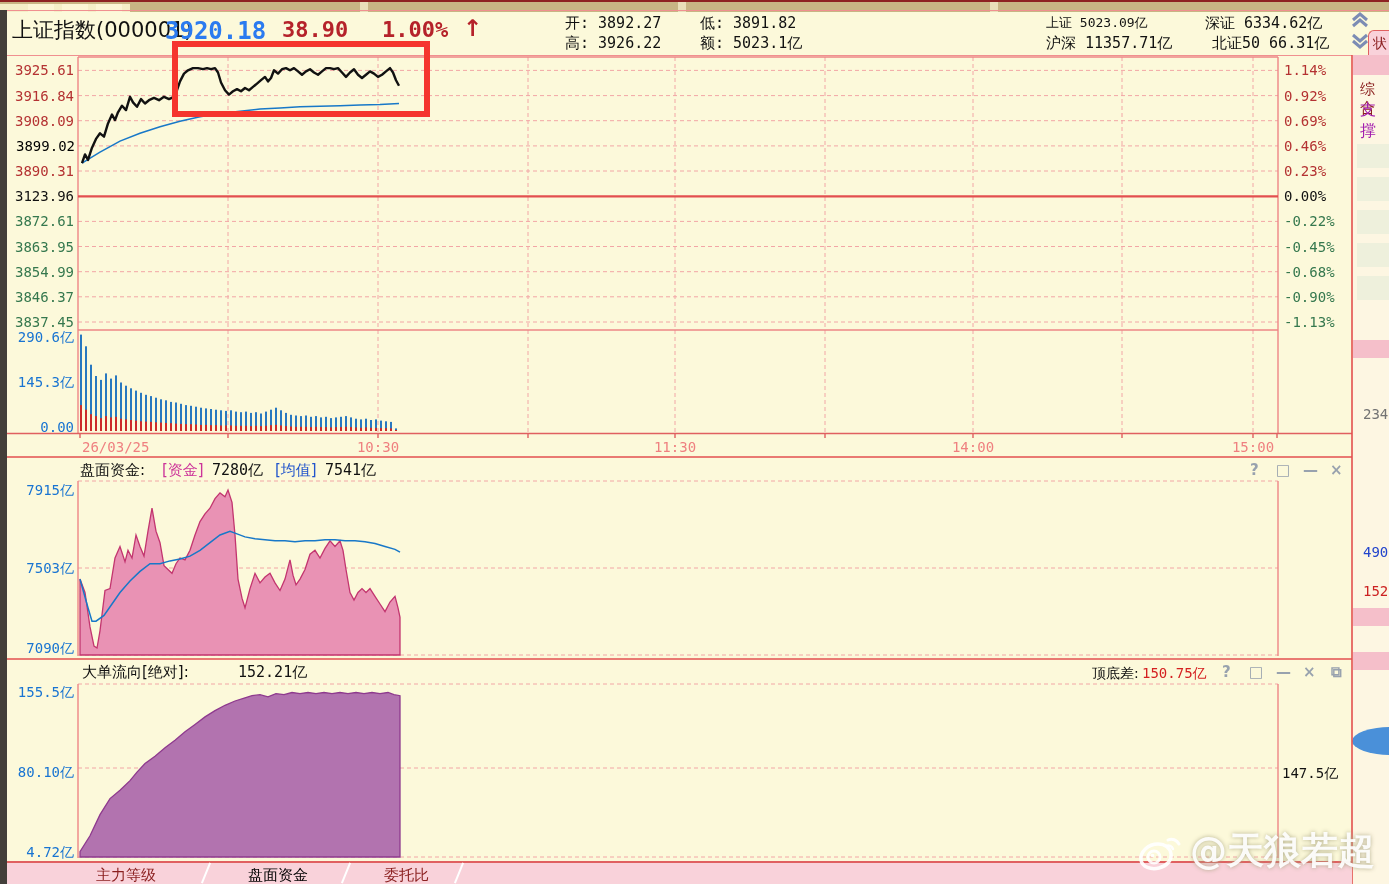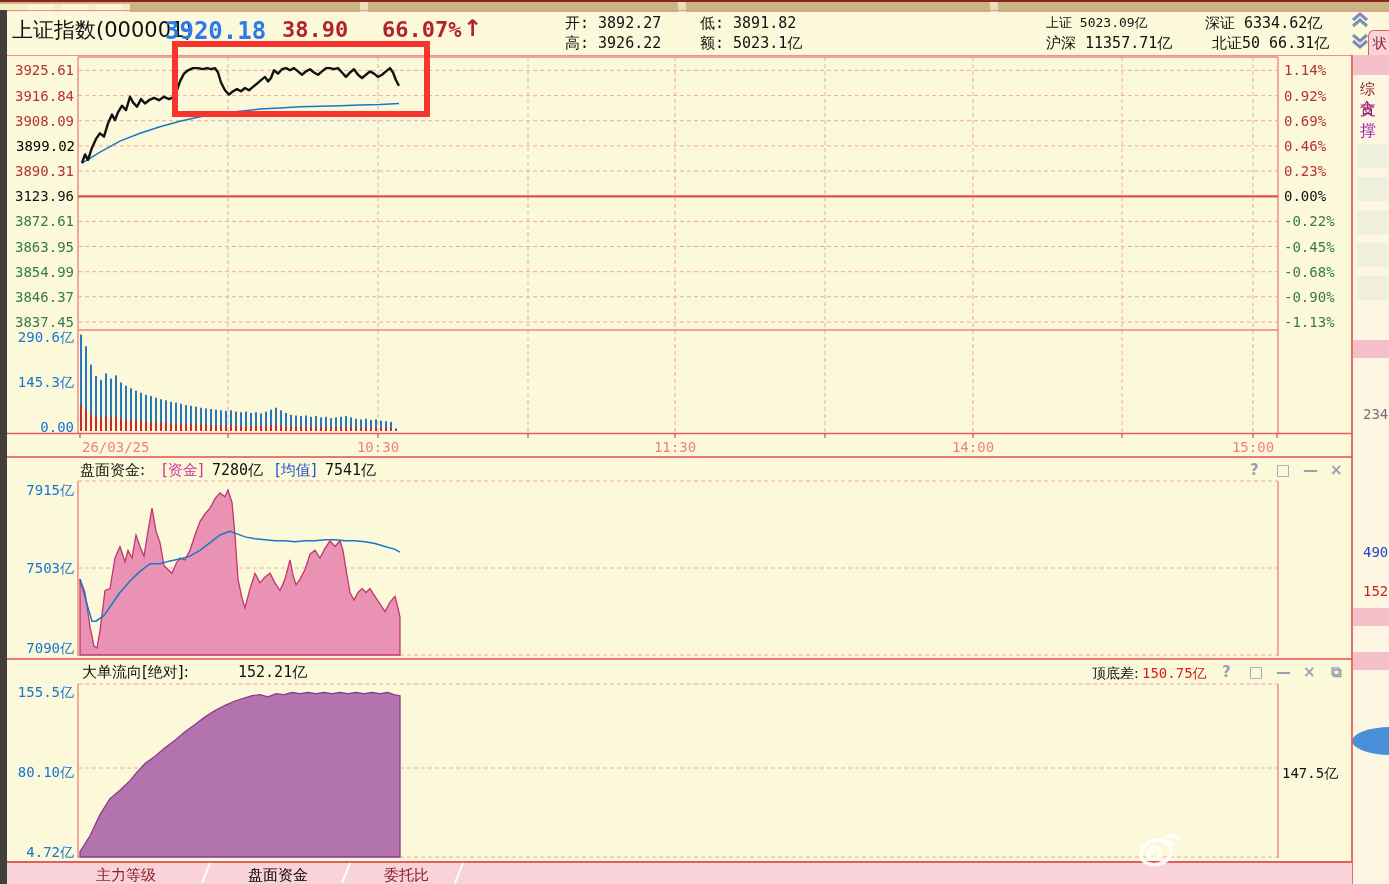--- a/index.html
+++ b/index.html
@@ -33,21 +33,21 @@
     <div class="abs" style="left:96px;top:2px;width:26px;height:8px;background:#fcf6d6;"></div>
     <div class="abs" style="left:360px;top:0;width:8px;height:10px;background:#e9dfb9;"></div>
     <div class="abs" style="left:678px;top:0;width:8px;height:10px;background:#e9dfb9;"></div>
     <div class="abs" style="left:990px;top:0;width:8px;height:10px;background:#e9dfb9;"></div>
   </div>
   <div class="hline" style="left:0;top:10px;width:1389px;background:#f09090;"></div>
 
   <div class="abs cjk" style="left:12px;top:16px;font-size:21px;color:#111;">上证指数(000001)</div>
   <div class="abs num" style="left:165px;top:17px;font-size:24px;font-weight:bold;color:#2b7bf0;">3920.18</div>
   <div class="abs num" style="left:282px;top:17px;font-size:22px;font-weight:bold;color:#b5222a;">38.90</div>
-  <div class="abs num" style="left:382px;top:17px;font-size:22px;font-weight:bold;color:#b5222a;">66.07%</div>
+  <div class="abs num" style="left:382px;top:17px;font-size:22px;font-weight:bold;color:#b5222a;">1.00%</div>
   <div class="abs" style="left:463px;top:15px;font-size:23px;font-weight:bold;color:#b5222a;">↑</div>
   <div id="quote-stats">
       <div class="abs num" style="left: 565px; top: 14px; font-size: 15px; color: rgb(17, 17, 17);">开: 3892.27</div>
       <div class="abs num" style="left: 700px; top: 14px; font-size: 15px; color: rgb(17, 17, 17);">低: 3891.82</div>
       <div class="abs num" style="left: 565px; top: 34px; font-size: 15px; color: rgb(17, 17, 17);">高: 3926.22</div>
       <div class="abs num" style="left: 700px; top: 34px; font-size: 15px; color: rgb(17, 17, 17);">额: 5023.1亿</div>
     </div>
   <div id="market-stats">
       <div class="abs num" style="left: 1046px; top: 14px; font-size: 13px; color: rgb(17, 17, 17);">上证 5023.09亿</div>
       <div class="abs num" style="left: 1205px; top: 14px; font-size: 15px; color: rgb(17, 17, 17);">深证 6334.62亿</div>
@@ -362,14 +362,15 @@
   <div class="abs" style="left:172px;top:41px;width:246px;height:64px;border:6px solid #f5352e;"></div>
 
   <div id="watermark">
     <svg width="46" height="42" viewBox="0 0 46 42">
       <path d="M20 14 C10 14 2 22 3 30 C4 37 13 40 21 38 C29 36 34 30 33 24 C32 18 27 14 20 14 Z" fill="none" stroke="rgba(255,255,255,0.92)" stroke-width="3.5"></path>
       <circle cx="16" cy="27" r="6" fill="none" stroke="rgba(255,255,255,0.92)" stroke-width="3"></circle>
       <circle cx="14.5" cy="25.5" r="1.8" fill="rgba(255,255,255,0.92)"></circle>
       <path d="M30 10 C34 8 39 10 41 14" fill="none" stroke="rgba(255,255,255,0.92)" stroke-width="3" stroke-linecap="round"></path>
       <path d="M28 16 C31 15 34 16 35 19" fill="none" stroke="rgba(255,255,255,0.92)" stroke-width="2.5" stroke-linecap="round"></path>
     </svg>
+    <span>@天狼若超</span>
   </div>
 </div>
 
 </body></html>

